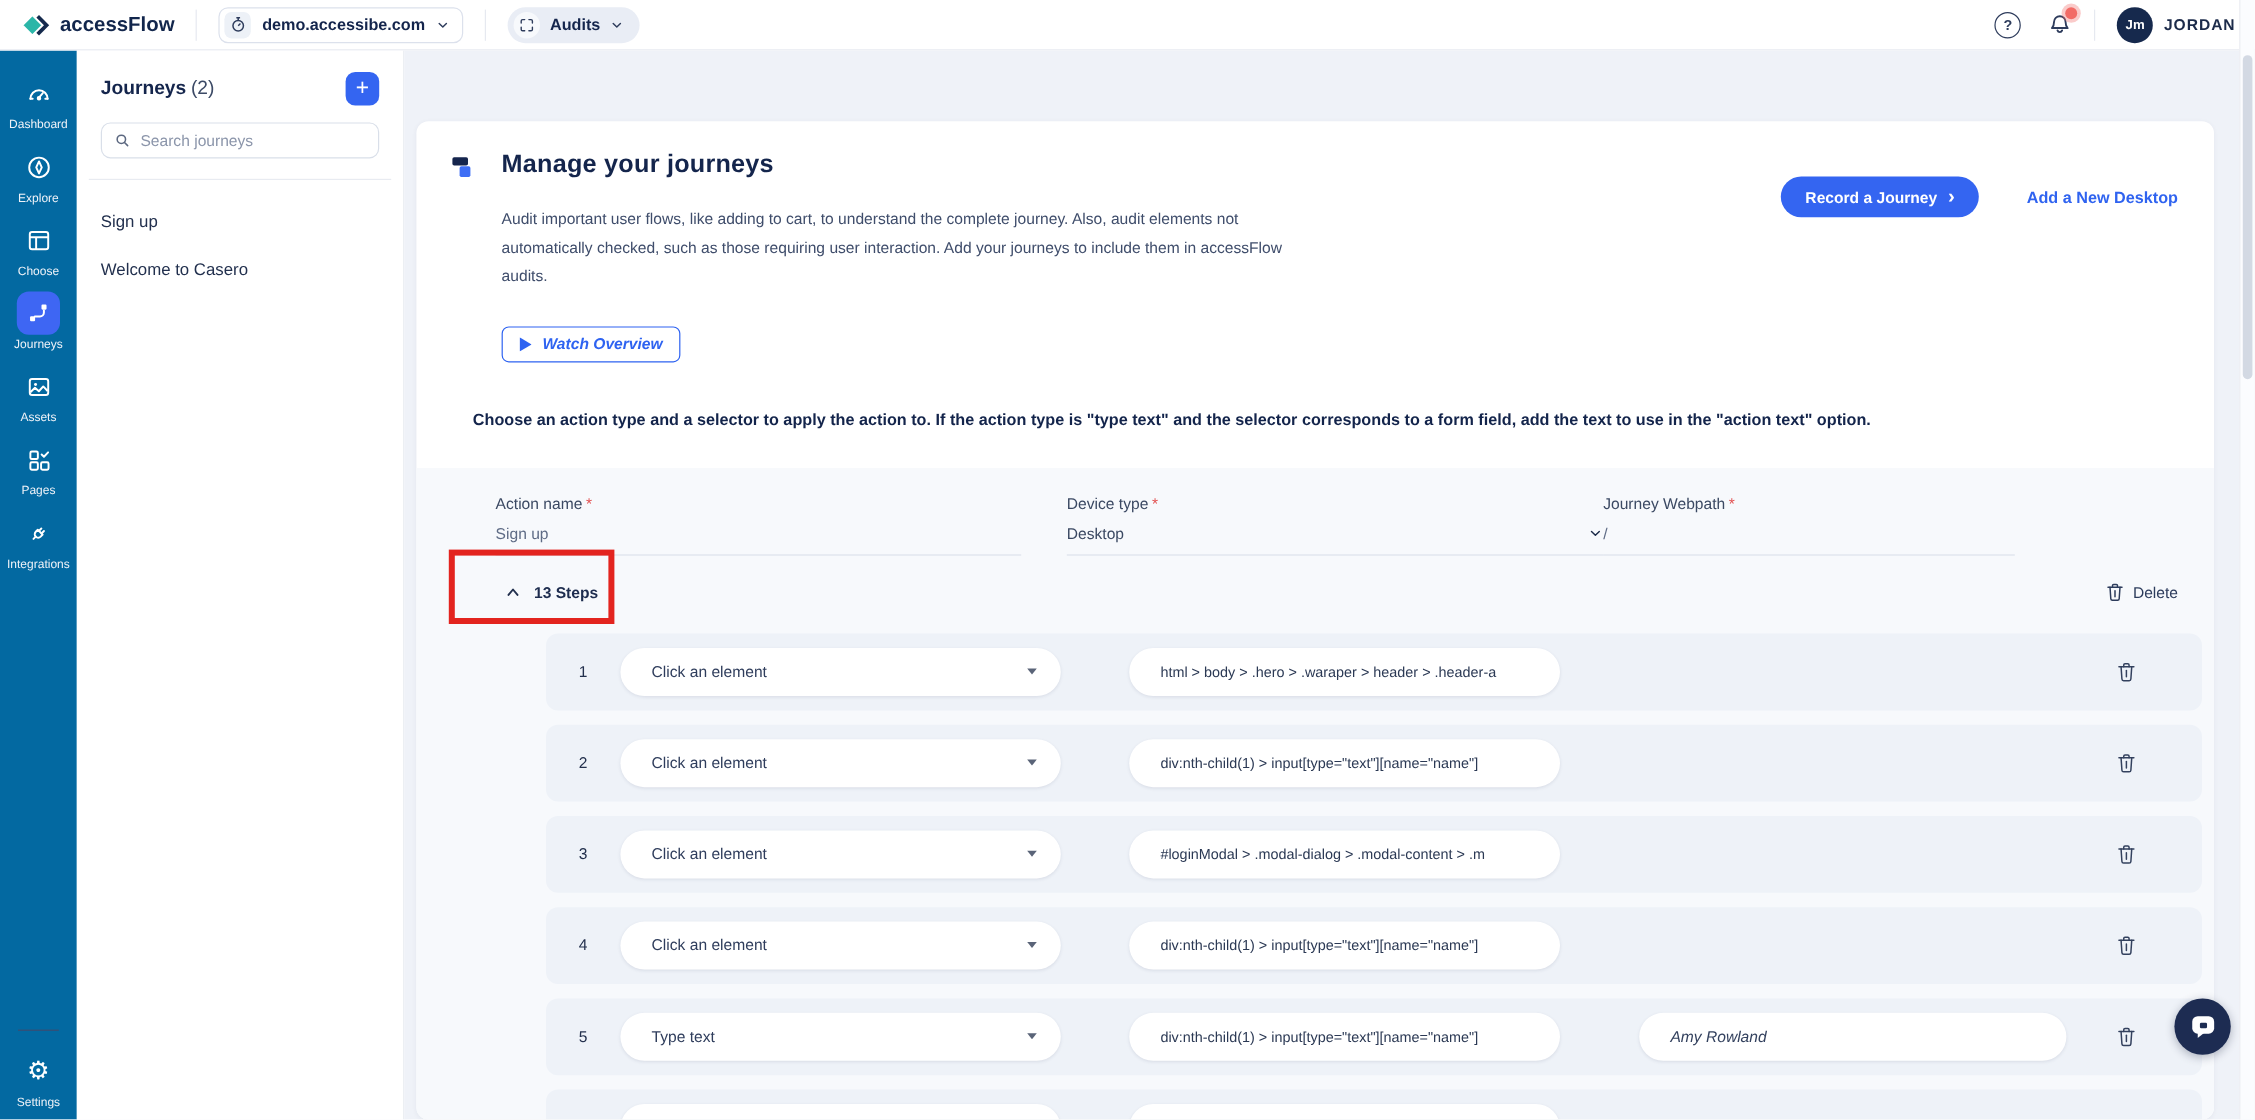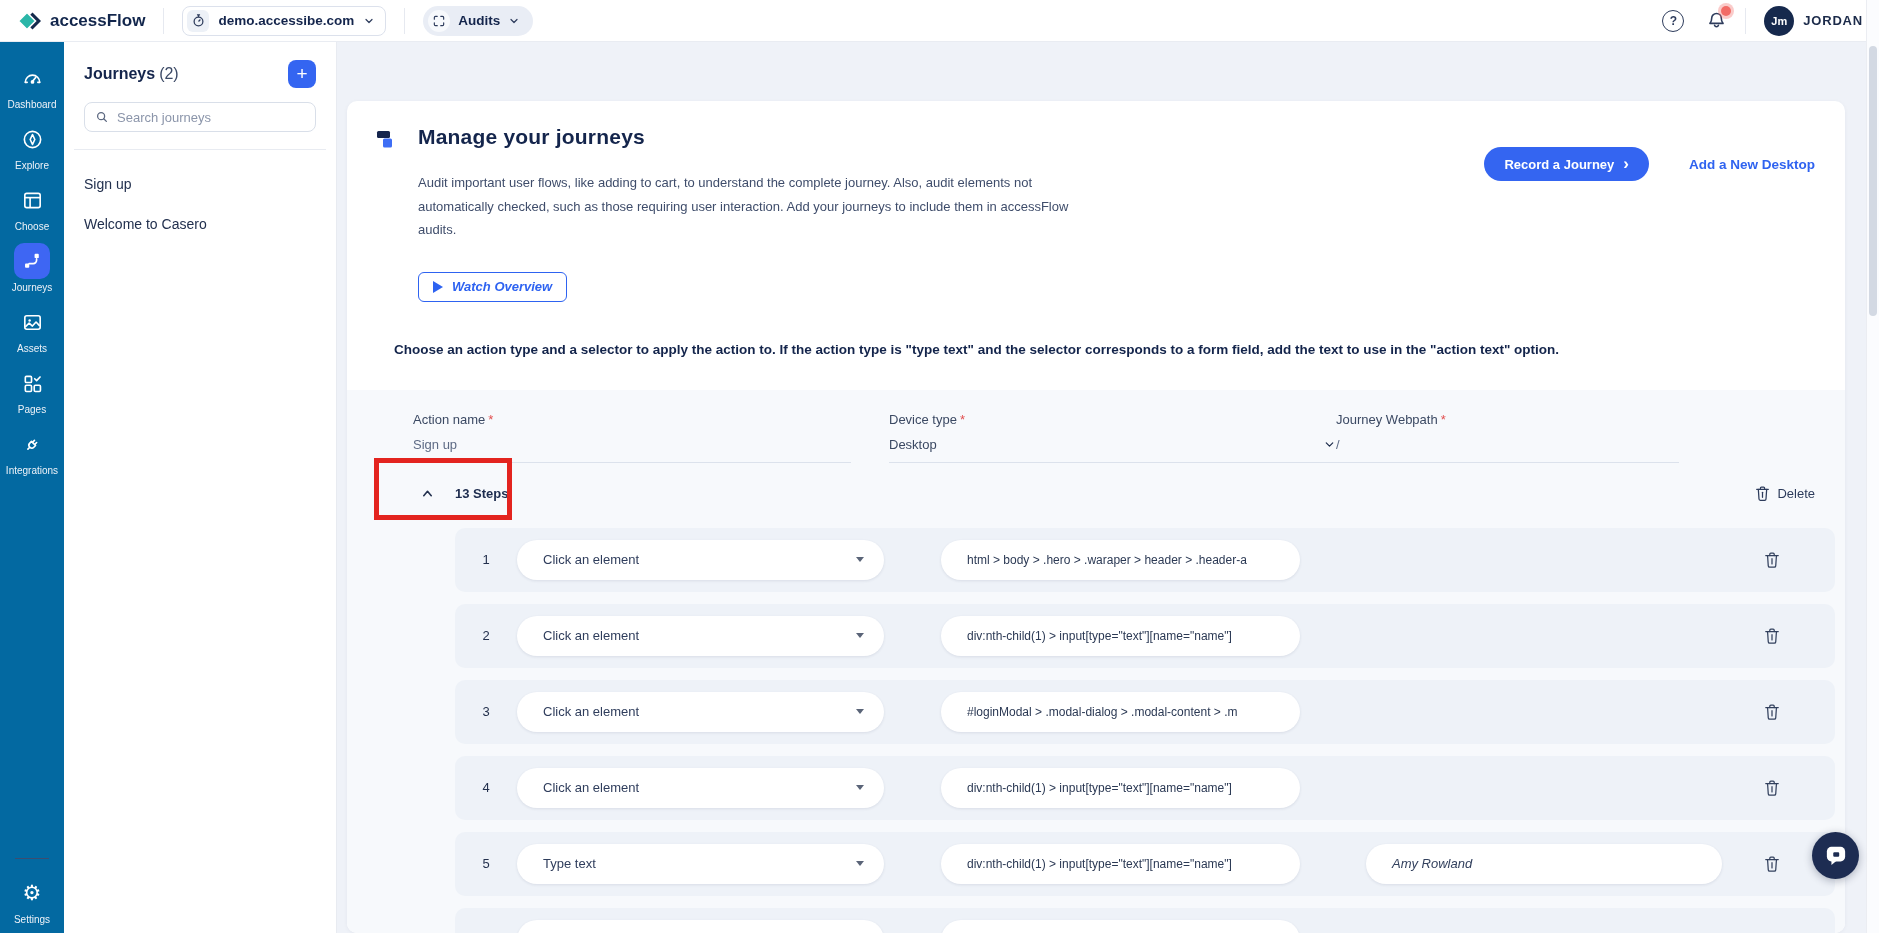--- a/index.html
+++ b/index.html
@@ -69,21 +69,21 @@
   .field { border-bottom:1.5px solid #dce2ec; padding-bottom:9px; }
   .field .flabel { font-size:13px; color:#3b4963; }
   .field .req { color:#e25050; margin-left:3px; }
   .field .fvalue { margin-top:10px; font-size:13px; color:#5e6b85; min-height:16px; }
   .f-action { width:438px; margin-right:38px; }
   .f-webpath { width:343px; margin-right:133px; }
   .f-device { width:447px; }
   .f-device .fvalue { color:#3a4862; display:flex; align-items:center; justify-content:space-between; cursor:pointer; }
 
   .steps-head { margin:22px 30px 0 73px; display:flex; align-items:center; }
-  .steps-toggle { display:flex; gap:20px; cursor:pointer; }
+  .steps-toggle { display:flex; gap:10px; cursor:pointer; }
   .steps-toggle b { font-size:13px; color:#1d2c4e; }
   .delete-btn { margin-left:auto; display:flex; align-items:center; gap:7px; font-size:13px; color:#2d3c5c; cursor:pointer; background:none; border:none; font-family:inherit; }
 
   .steps-rows { margin:26px 10px 0 108px; }
   .step-row { height:64px; background:#eef2f8; border-radius:10px; margin-bottom:12px; display:flex; align-items:center; padding-right:55px; }
   .step-num { width:62px; text-align:center; font-size:13px; color:#23304d; flex-shrink:0; }
   .pill { height:40px; background:#fff; border-radius:20px; box-shadow:0 1px 3px rgba(25,40,80,.10); display:flex; align-items:center; white-space:nowrap; overflow:hidden; flex-shrink:0; }
   .pill-action { width:367px; padding:0 20px 0 26px; justify-content:space-between; font-size:13px; color:#2f3d5c; cursor:pointer; }
   .caret { width:0; height:0; border-left:4px solid transparent; border-right:4px solid transparent; border-top:5px solid #5a6478; flex-shrink:0; }
   .pill-selector { width:359px; margin-left:57px; padding:0 20px 0 26px; font-size:12px; color:#2b3954; }

